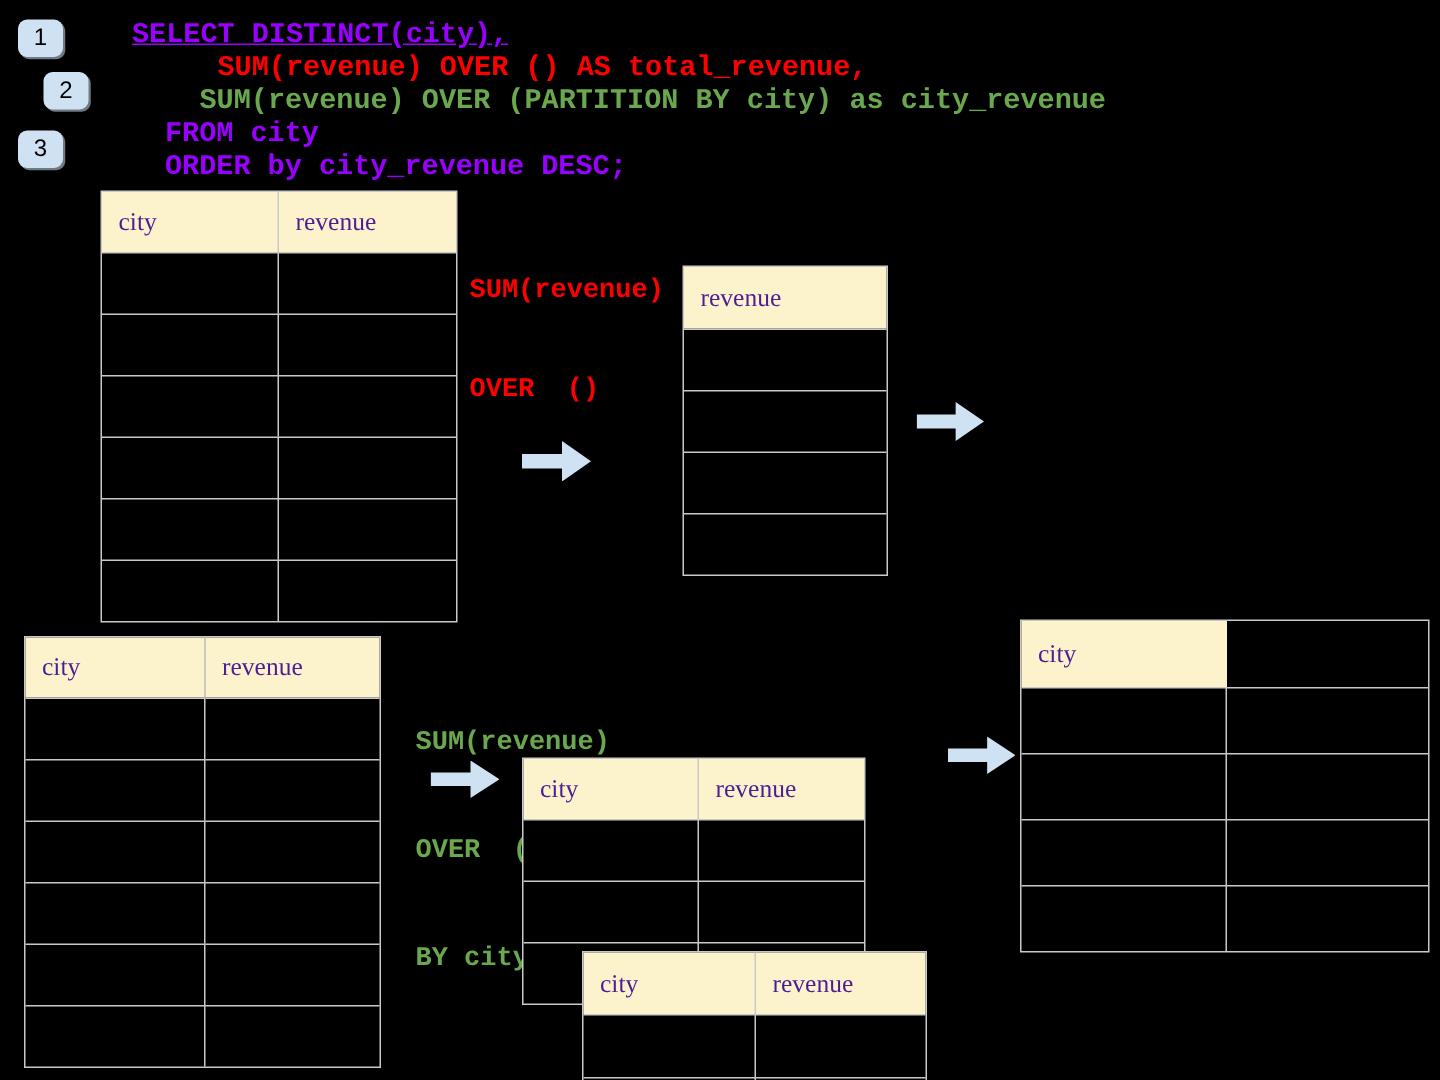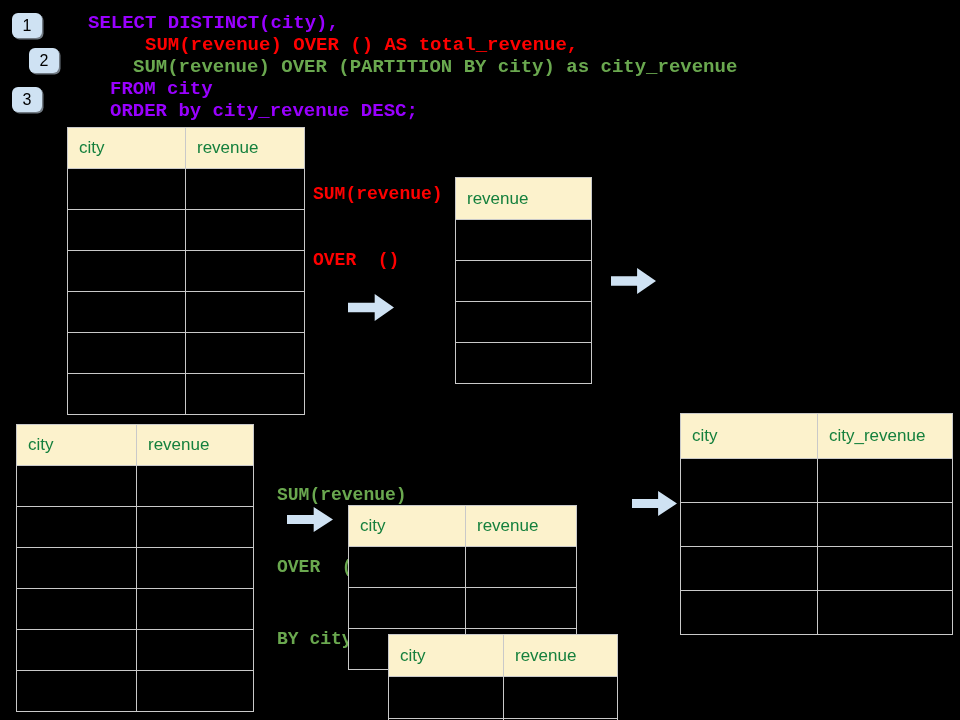--- a/index.html
+++ b/index.html
@@ -12,21 +12,21 @@
   }
 
   
   .code {
     position:absolute;
     font-family:"Liberation Mono","DejaVu Sans Mono",monospace;
     font-weight:bold;
     white-space:pre;
   }
   .sql-line { font-size:19px; line-height:22px; }
-  #sql1 { left:88px;  top:12px;  color:var(--purple); }
+  #sql1 { left:88px;  top:12px;  color:var(--purple);text-decoration:underline; }
   #sql2 { left:133px; top:34px;  color:var(--red);margin-left:12px; }
   #sql3 { left:133px; top:56px;  color:var(--green); }
   #sql4 { left:110px; top:78px;  color:var(--purple); }
   #sql5 { left:110px; top:100px; color:var(--purple); }
 
   #note { left:750px; top:38px; font-size:16px; line-height:21px; color:var(--purple); }
 
   #annTotal { left:313px; top:139px; font-size:18px; line-height:22px; color:var(--red); }
   #annPart  { left:277px; top:435px; font-size:18px; line-height:24px; color:var(--green); }
 
@@ -61,24 +61,25 @@
     position:absolute;
     background:#000;
     border:1px solid var(--table_border);
     z-index:1;
   }
   .tr { display:flex; }
   .cell { border-right:1px solid var(--table_border); }
   .tr .cell:last-child { border-right:none; }
   .thead .cell {
     background:var(--header_fill);
-    color:#15803d;
+    color:#4c1d95;
     font-size:17px;
     display:flex; align-items:center;
     padding-left:11px;
+    font-family:Liberation Serif, serif;
   }
   .tbody .cell { border-top:1px solid var(--table_border); }
   .c2 { flex:1; }
 
   #tblA { left:67px;  top:127px; width:238px; }
   #tblA .c1 { width:118px; }
   #tblA .thead .cell { height:40px; }
   #tblA .tbody .cell { height:41px; }
 
   #tblB { left:455px; top:177px; width:137px; }
@@ -258,21 +259,20 @@
       <div class="tr">
         <div class="cell c1"></div>
         <div class="cell c2"></div>
       </div>
     </div>
 </div>
 
 <div class="tbl" id="tblF">
   <div class="tr thead">
     <div class="cell c1">city</div>
-    <div class="cell c2">city_revenue</div>
   </div>
   <div class="tbody">
       <div class="tr">
         <div class="cell c1"></div>
         <div class="cell c2"></div>
       </div>
       <div class="tr">
         <div class="cell c1"></div>
         <div class="cell c2"></div>
       </div>

